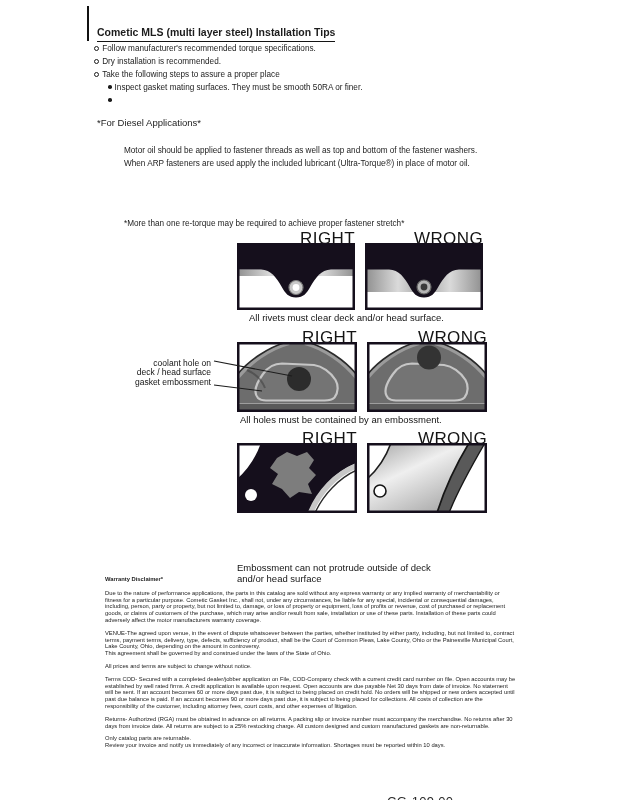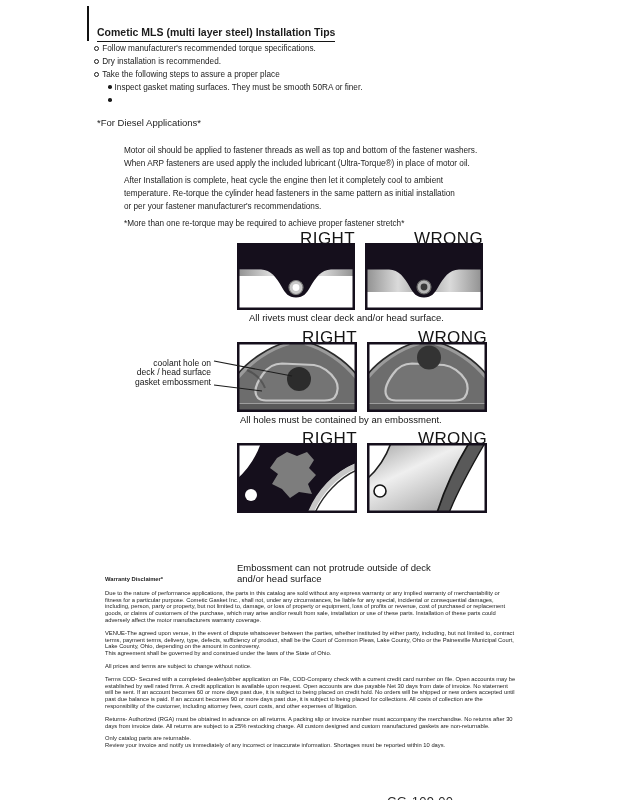--- a/index.html
+++ b/index.html
@@ -43,23 +43,20 @@
     <div class="li"><span class="circ"></span><span>Follow manufacturer's recommended torque specifications.</span></div>
     <div class="li"><span class="circ"></span><span>Dry installation is recommended.</span></div>
     <div class="li"><span class="circ"></span><span>Take the following steps to assure a proper place</span></div>
     <div class="li sub"><span class="dot"></span><span>Inspect gasket mating surfaces.  They must be smooth 50RA or finer.</span></div>
     <div class="li sub"><span class="dot"></span></div>
   </div>
 
   <h2 class="diesel-h">*For Diesel Applications*</h2>
   <p class="body p1">Motor oil should be applied to fastener threads as well as top and bottom of the fastener washers.
 When ARP fasteners are used apply the included lubricant (Ultra-Torque®) in place of motor oil.</p>
-  <p class="body p2">After Installation is complete, heat cycle the engine then let it completely cool to ambient
-temperature. Re-torque the cylinder head fasteners in the same pattern as initial installation
-or per your fastener manufacturer's recommendations.</p>
   <p class="body p3">*More than one re-torque may be required to achieve proper fastener stretch*</p>
 
   <div class="rw" style="left:237px;top:229px;width:118px;">RIGHT</div>
   <div class="rw" style="left:365px;top:229px;width:118px;">WRONG</div>
 
   <svg class="diag" style="left:237px;top:243px;" width="118" height="67" viewBox="0 0 118 67">
     <defs>
       <linearGradient id="g1" x1="0" y1="0" x2="1" y2="0">
         <stop offset="0" stop-color="#8e8e8e"></stop>
           <stop offset="0.28" stop-color="#dadada"></stop>

